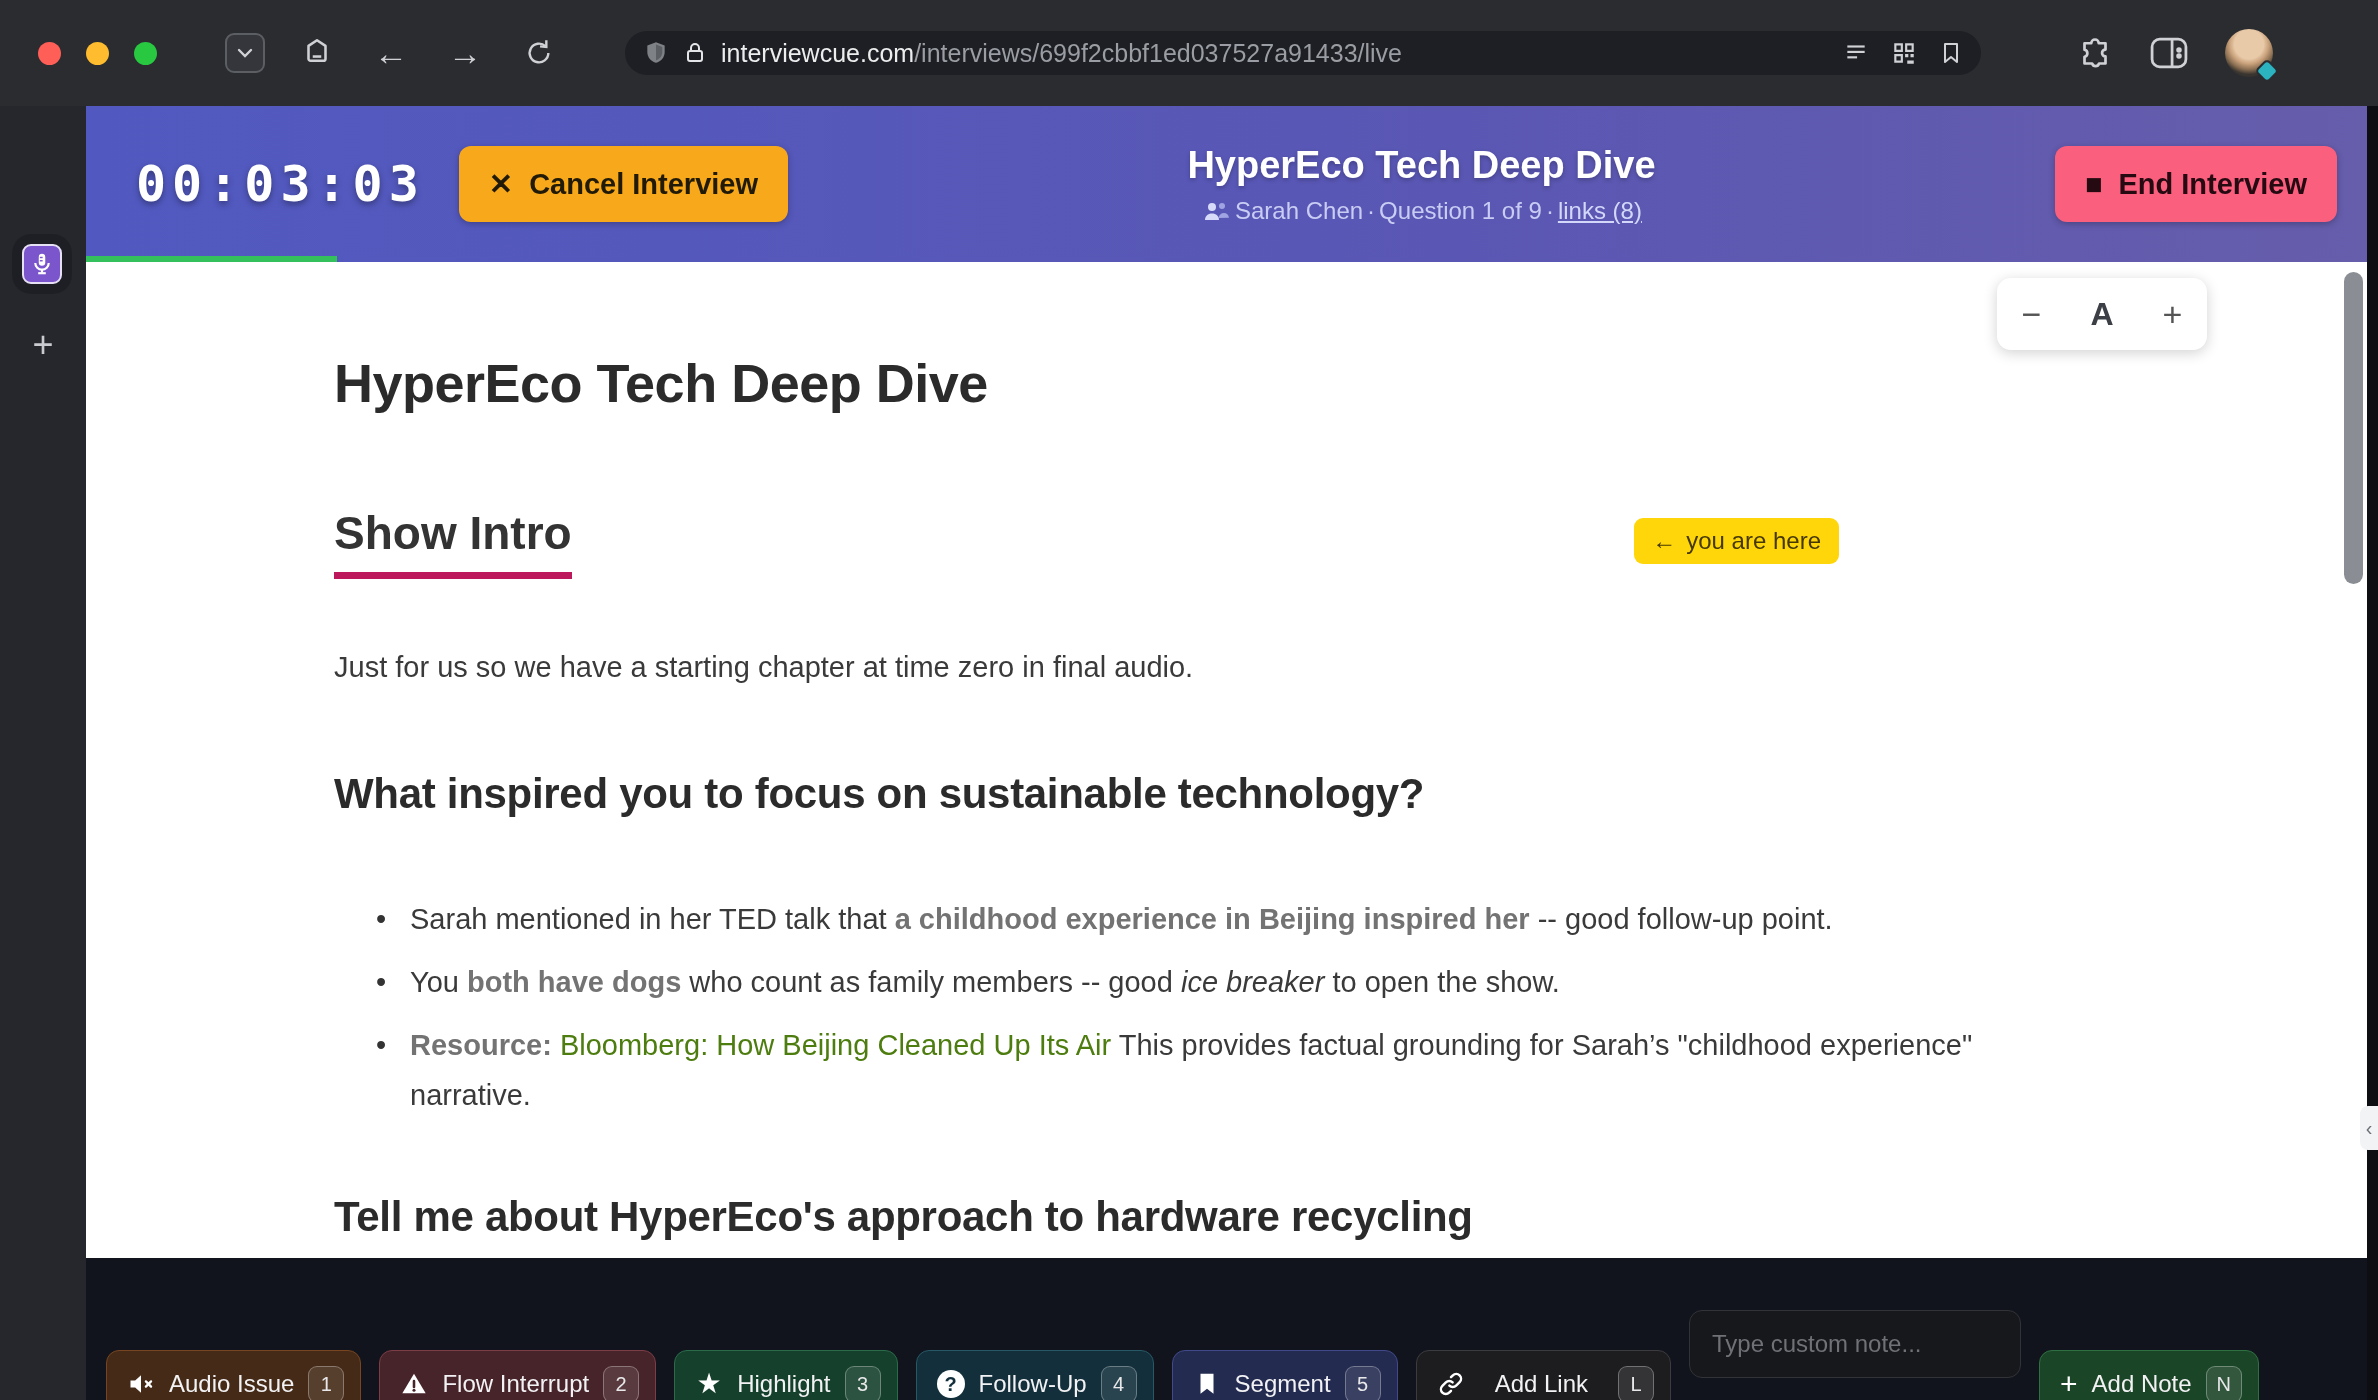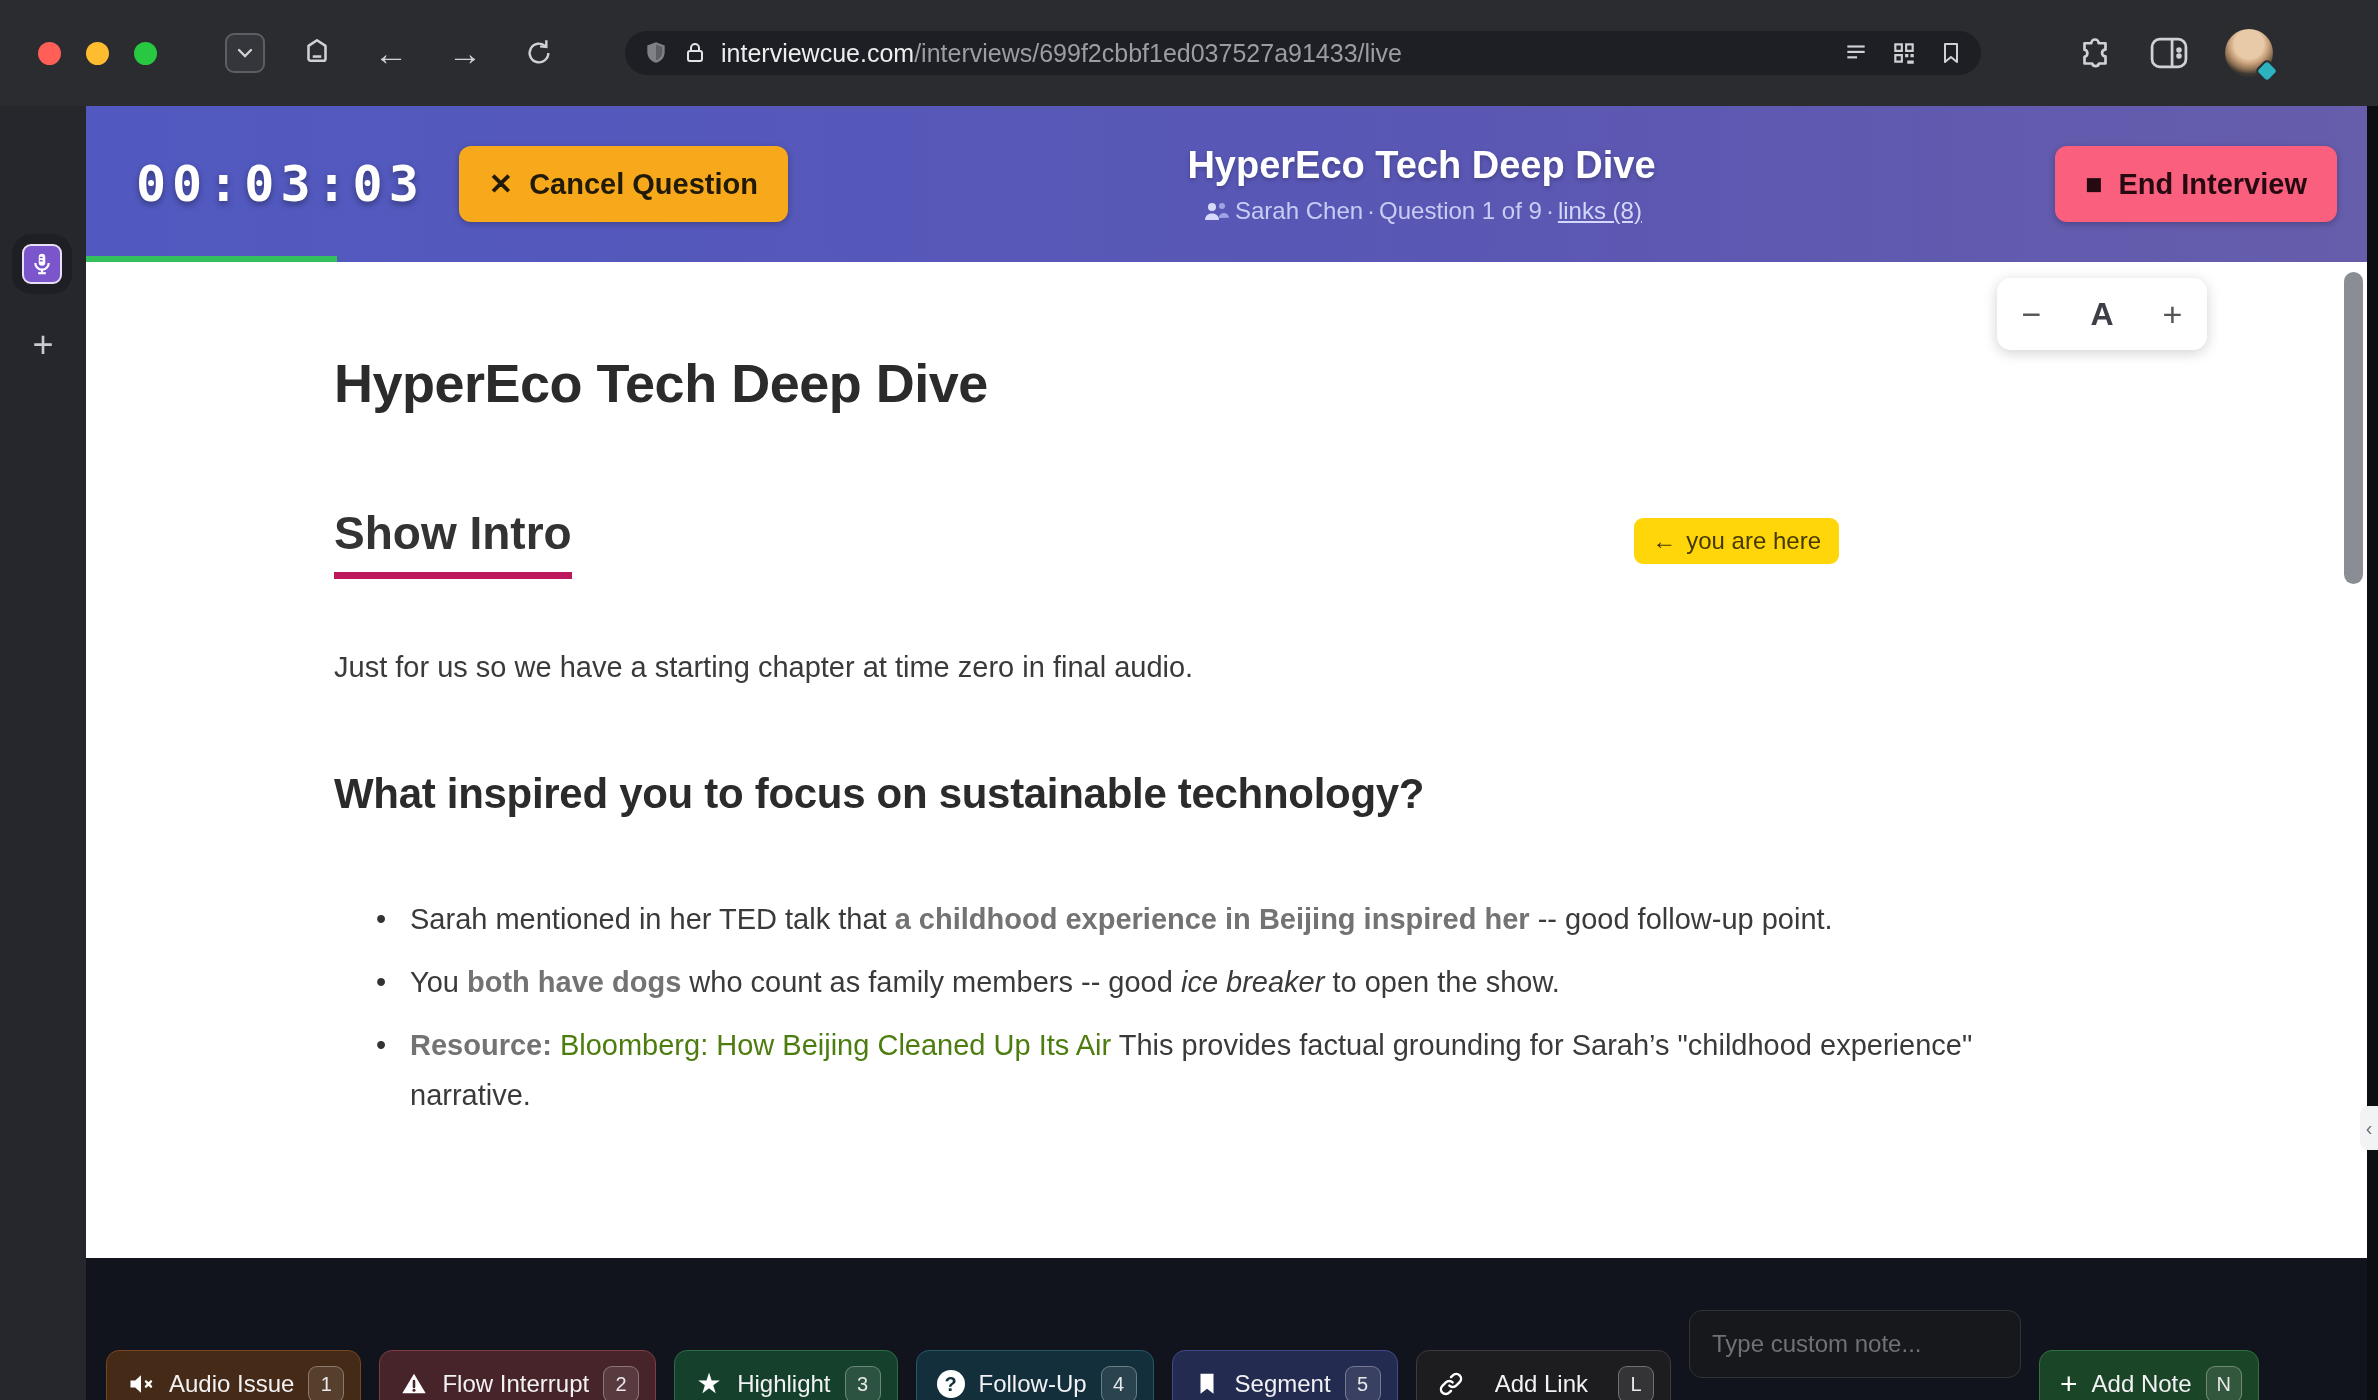--- a/index.html
+++ b/index.html
@@ -203,21 +203,21 @@
         </svg>
     </div>
     <div class="sb-plus">+</div>
 
   </aside>
 
   <div class="appheader">
     <div class="timer">00:03:03</div>
     <button class="btn-cancel">
       <span>✕</span>
-      <span>Cancel Question</span>
+      <span>Cancel Interview</span>
     </button>
     <div class="headcenter">
       <div class="apptitle">HyperEco Tech Deep Dive</div>
       <div class="subtitle">
         <span>
           <svg width="30" height="24" viewBox="0 0 30 24" fill="#b9bdf0">
               <circle cx="11" cy="8" r="4" fill="#d7daf8"></circle>
               <path d="M4 21c0-4 3-6.5 7-6.5s7 2.5 7 6.5z" fill="#d7daf8"></path>
               <circle cx="21" cy="7" r="3" opacity="0.75"></circle>
               <path d="M17.5 19c.5-3 2.5-5 5.5-5 2.6 0 4.6 1.8 5 4.8z" opacity="0.75"></path>
@@ -252,20 +252,21 @@
           <span>you are here</span>
         </div>
       </div>
       <p class="lead">Just for us so we have a starting chapter at time zero in final audio.</p>
       <h2 class="q">What inspired you to focus on sustainable technology?</h2>
       <ul>
         <li><span>Sarah mentioned in her TED talk that </span><span class="rb">a childhood experience in Beijing inspired her</span><span> -- good follow-up point.</span></li>
         <li><span>You </span><span class="rb">both have dogs</span><span> who count as family members -- good </span><span class="ri">ice breaker</span><span> to open the show.</span></li>
         <li><span class="rb">Resource:</span><span> </span><a class="rl" href="#">Bloomberg: How Beijing Cleaned Up Its Air</a><span> This provides factual grounding for Sarah’s "childhood experience" narrative.</span></li>
       </ul>
+      <h2 class="q">Tell me about HyperEco's approach to hardware recycling</h2>
     </div>
   </div>
 
   <div class="toolbar">
     <button class="tbtn" style="background: rgb(69, 42, 23); border-color: rgb(119, 69, 31);">
       <span class="ticon">
         <svg width="28" height="28" viewBox="0 0 24 24">
             <path d="M3 9v6h4l5 4.5v-15L7 9H3z" fill="#fff"></path>
             <line x1="16.2" y1="9.8" x2="20.6" y2="14.2" stroke="#fff" stroke-width="2" stroke-linecap="round"></line>
             <line x1="20.6" y1="9.8" x2="16.2" y2="14.2" stroke="#fff" stroke-width="2" stroke-linecap="round"></line>

